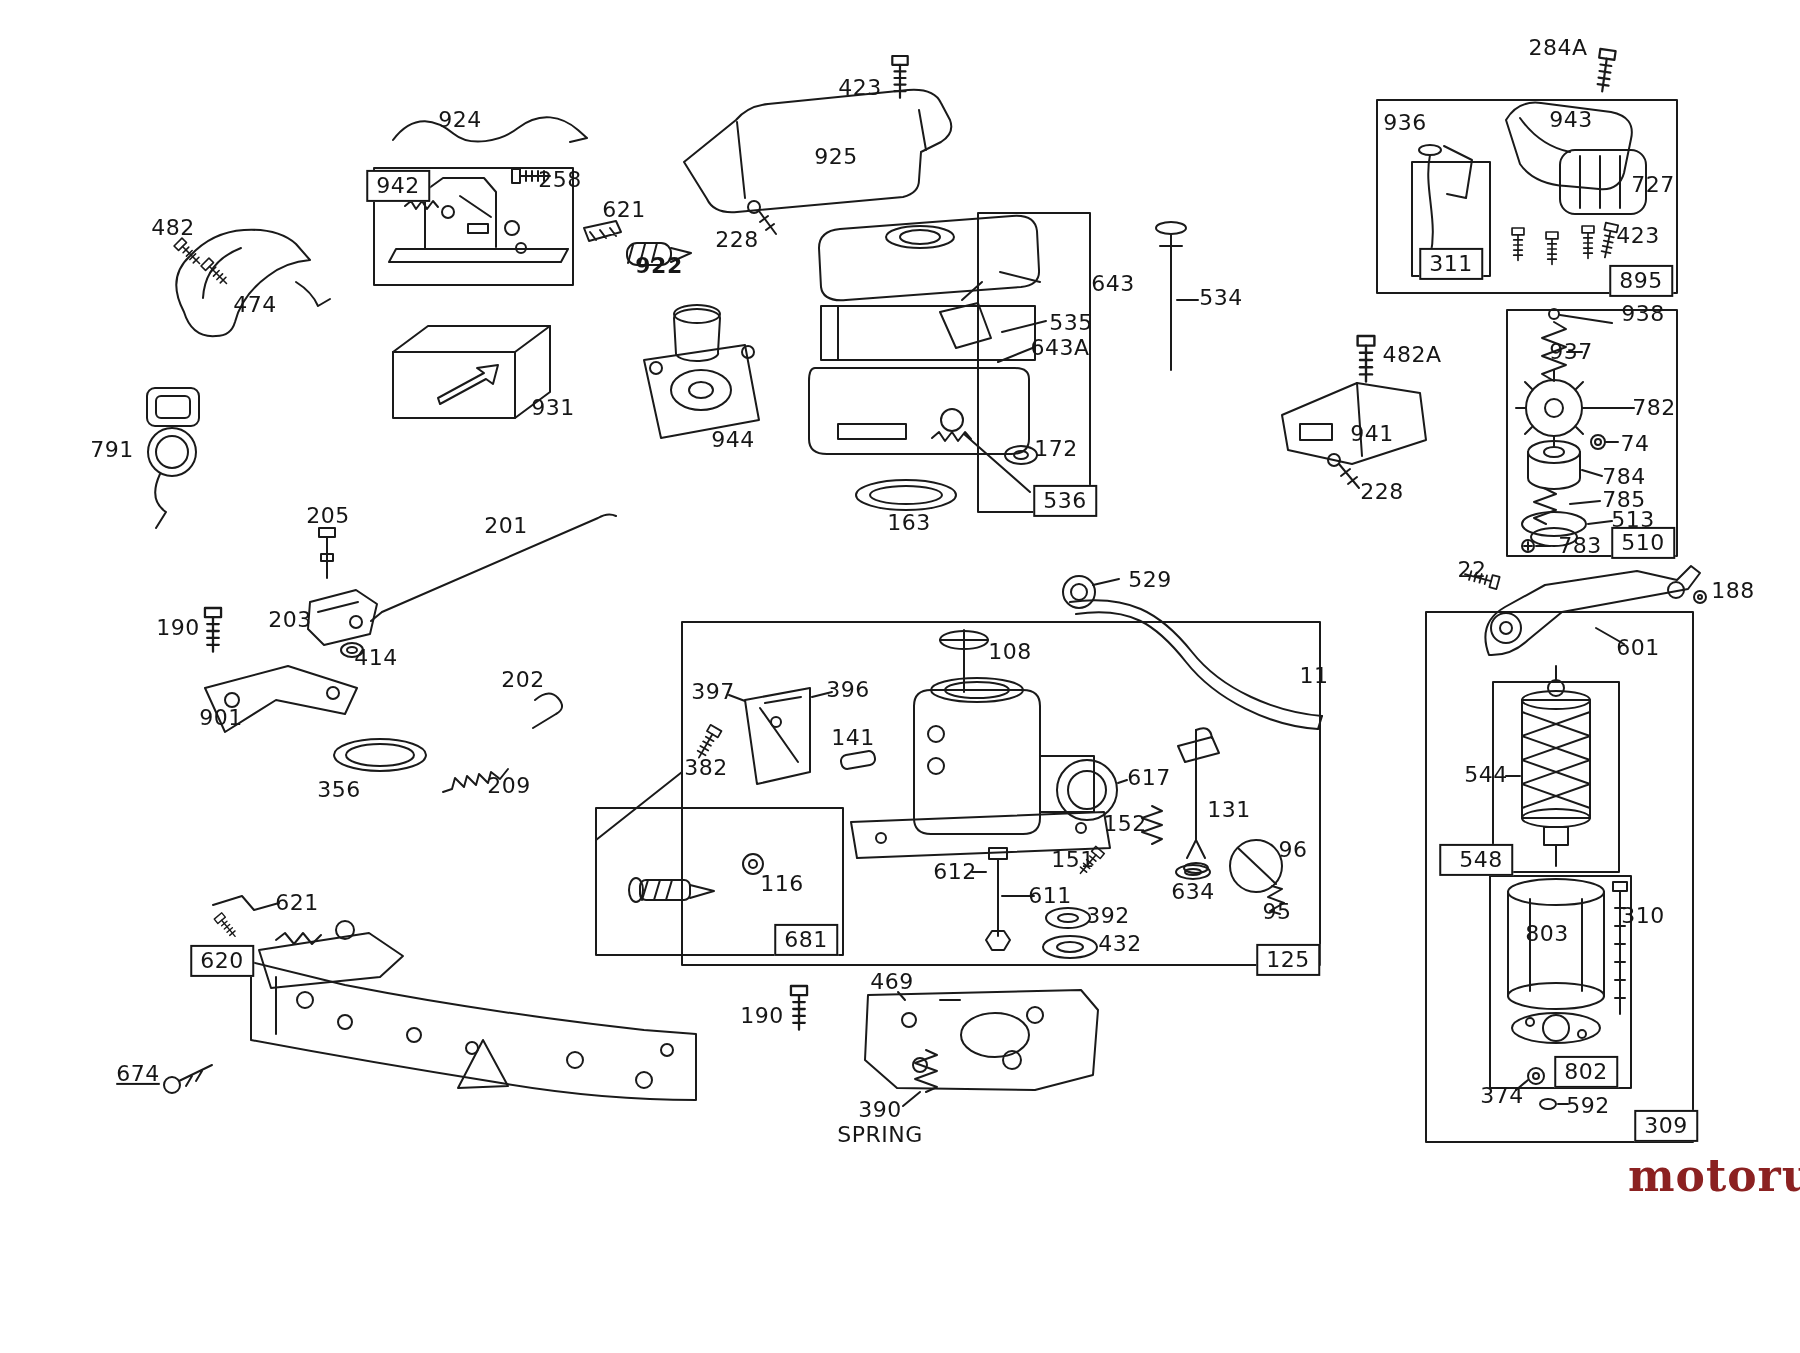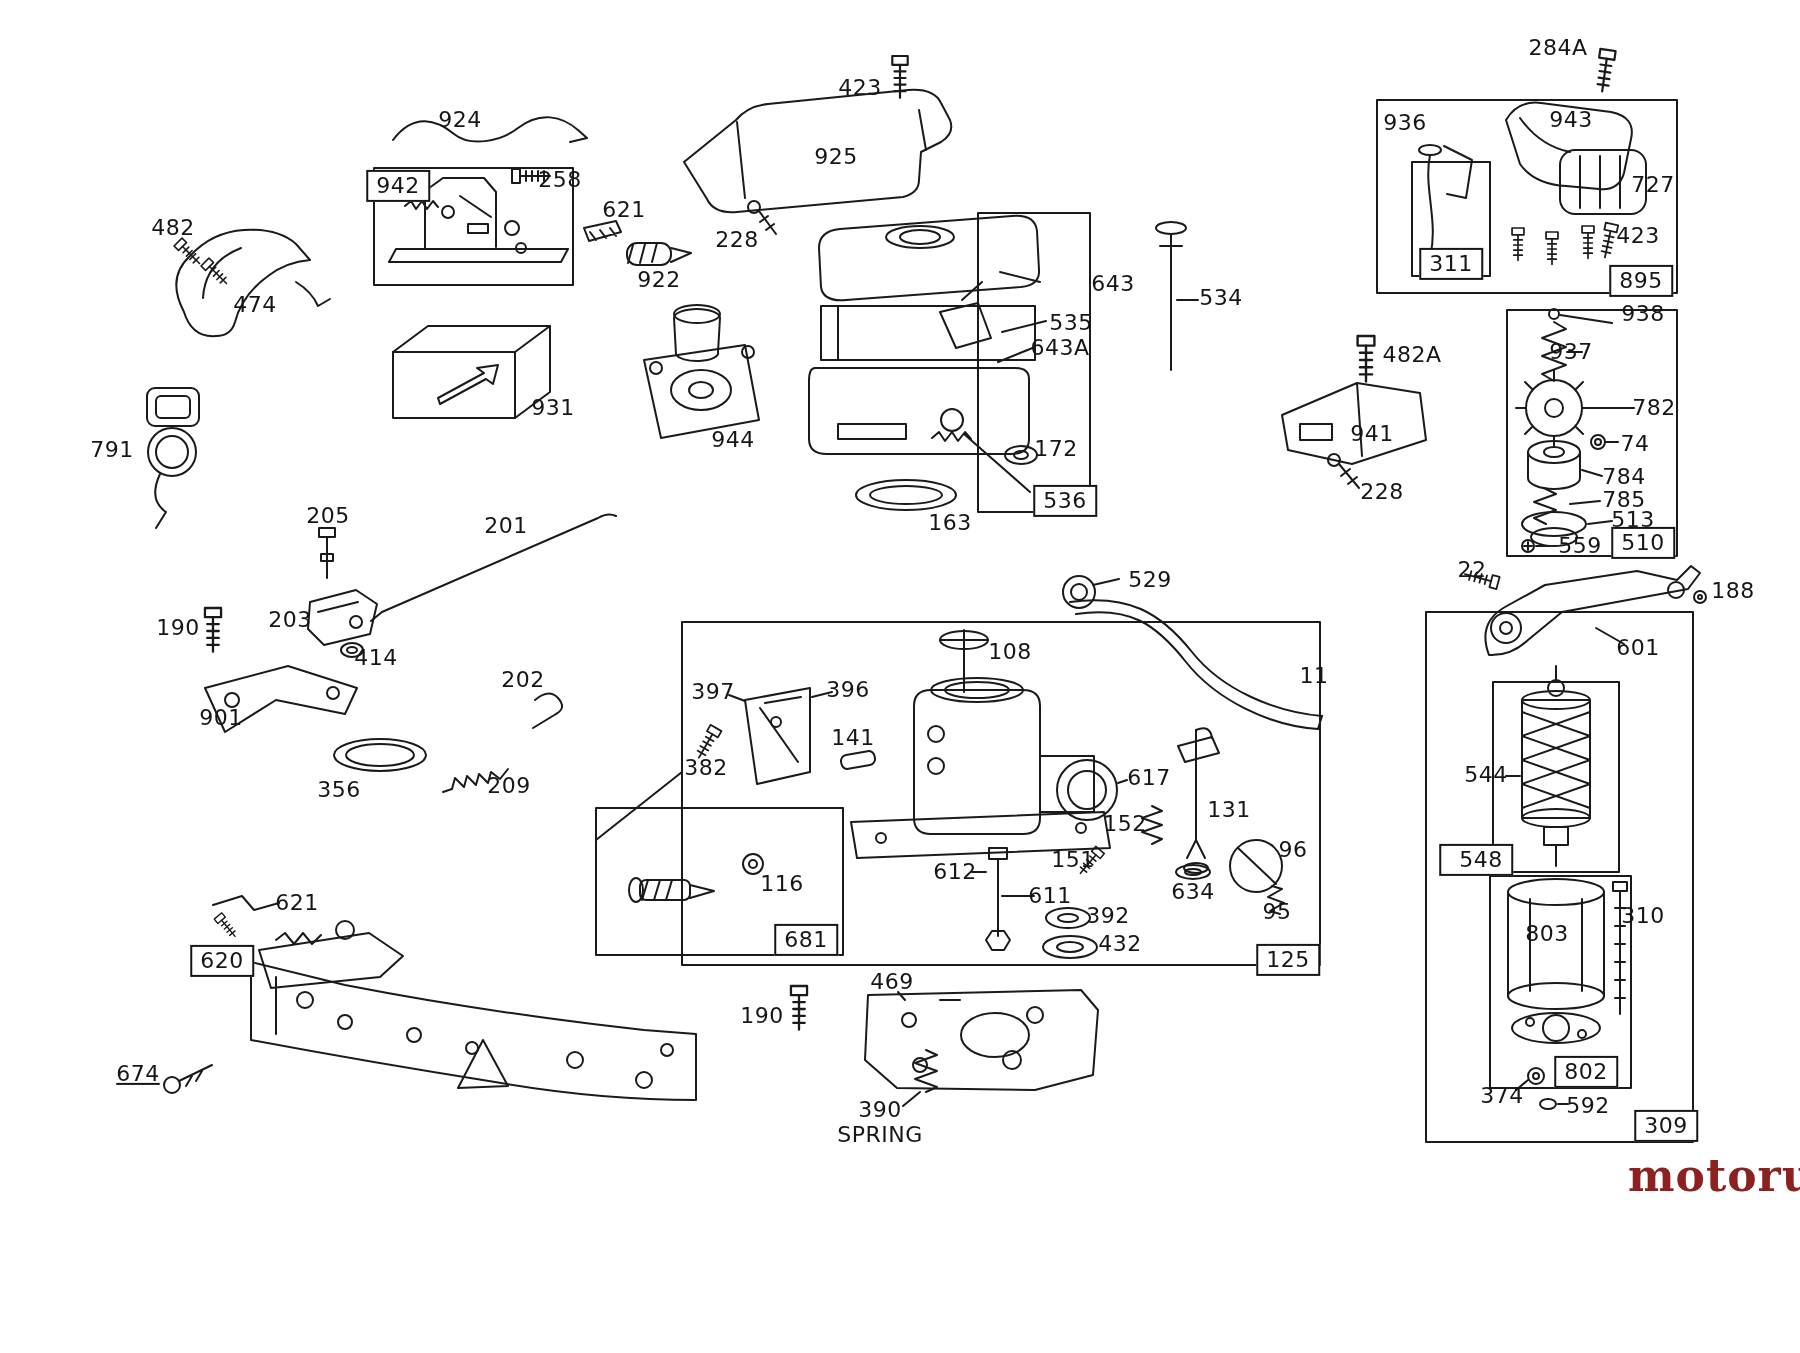--- a/index.html
+++ b/index.html
@@ -351,21 +351,21 @@
       <div class="part-label" style="left: 1405px; top: 123px;">936</div>
       <div class="part-label" style="left: 1571px; top: 120px;">943</div>
       <div class="part-label" style="left: 836px; top: 157px;">925</div>
       <div class="part-label" style="left: 1653px; top: 185px;">727</div>
       <div class="part-label" style="left: 624px; top: 210px;">621</div>
       <div class="part-label" style="left: 173px; top: 228px;">482</div>
       <div class="part-label" style="left: 737px; top: 240px;">228</div>
       <div class="part-label" style="left: 1638px; top: 236px;">423</div>
       <div class="part-label boxed" style="left: 1451px; top: 264px;">311</div>
       <div class="part-label boxed" style="left: 1641px; top: 281px;">895</div>
-      <div class="part-label" style="left: 659px; top: 280px;">922</div>
+      <div class="part-label" style="left: 659px; top: 266px; font-weight: bold;">922</div>
       <div class="part-label" style="left: 1065px; top: 284px; margin-left: 48px;">643</div>
       <div class="part-label" style="left: 1221px; top: 298px;">534</div>
       <div class="part-label" style="left: 255px; top: 305px;">474</div>
       <div class="part-label" style="left: 1071px; top: 323px;">535</div>
       <div class="part-label" style="left: 1643px; top: 314px;">938</div>
       <div class="part-label" style="left: 1060px; top: 348px;">643A</div>
       <div class="part-label" style="left: 1571px; top: 352px;">937</div>
       <div class="part-label" style="left: 1412px; top: 355px;">482A</div>
       <div class="part-label" style="left: 553px; top: 408px;">931</div>
       <div class="part-label" style="left: 1654px; top: 408px;">782</div>
@@ -373,24 +373,24 @@
       <div class="part-label" style="left: 733px; top: 440px;">944</div>
       <div class="part-label" style="left: 1635px; top: 444px;">74</div>
       <div class="part-label" style="left: 1056px; top: 449px;">172</div>
       <div class="part-label" style="left: 112px; top: 450px;">791</div>
       <div class="part-label" style="left: 1624px; top: 477px;">784</div>
       <div class="part-label" style="left: 1382px; top: 492px;">228</div>
       <div class="part-label" style="left: 1624px; top: 500px;">785</div>
       <div class="part-label boxed" style="left: 1065px; top: 501px;">536</div>
       <div class="part-label" style="left: 328px; top: 516px;">205</div>
       <div class="part-label" style="left: 1633px; top: 520px;">513</div>
-      <div class="part-label" style="left: 909px; top: 523px; margin-left: 41px;">163</div>
+      <div class="part-label" style="left: 909px; top: 523px;">163</div>
       <div class="part-label" style="left: 506px; top: 526px;">201</div>
       <div class="part-label boxed" style="left: 1643px; top: 543px;">510</div>
-      <div class="part-label" style="left: 1580px; top: 546px;">559</div>
+      <div class="part-label" style="left: 1580px; top: 546px;">783</div>
       <div class="part-label" style="left: 1472px; top: 570px;">22</div>
       <div class="part-label" style="left: 1150px; top: 580px;">529</div>
       <div class="part-label" style="left: 1733px; top: 591px;">188</div>
       <div class="part-label" style="left: 290px; top: 620px;">203</div>
       <div class="part-label" style="left: 178px; top: 628px;">190</div>
       <div class="part-label" style="left: 1638px; top: 648px;">601</div>
       <div class="part-label" style="left: 1010px; top: 652px;">108</div>
       <div class="part-label" style="left: 376px; top: 658px;">414</div>
       <div class="part-label" style="left: 1314px; top: 676px;">11</div>
       <div class="part-label" style="left: 523px; top: 680px;">202</div>

